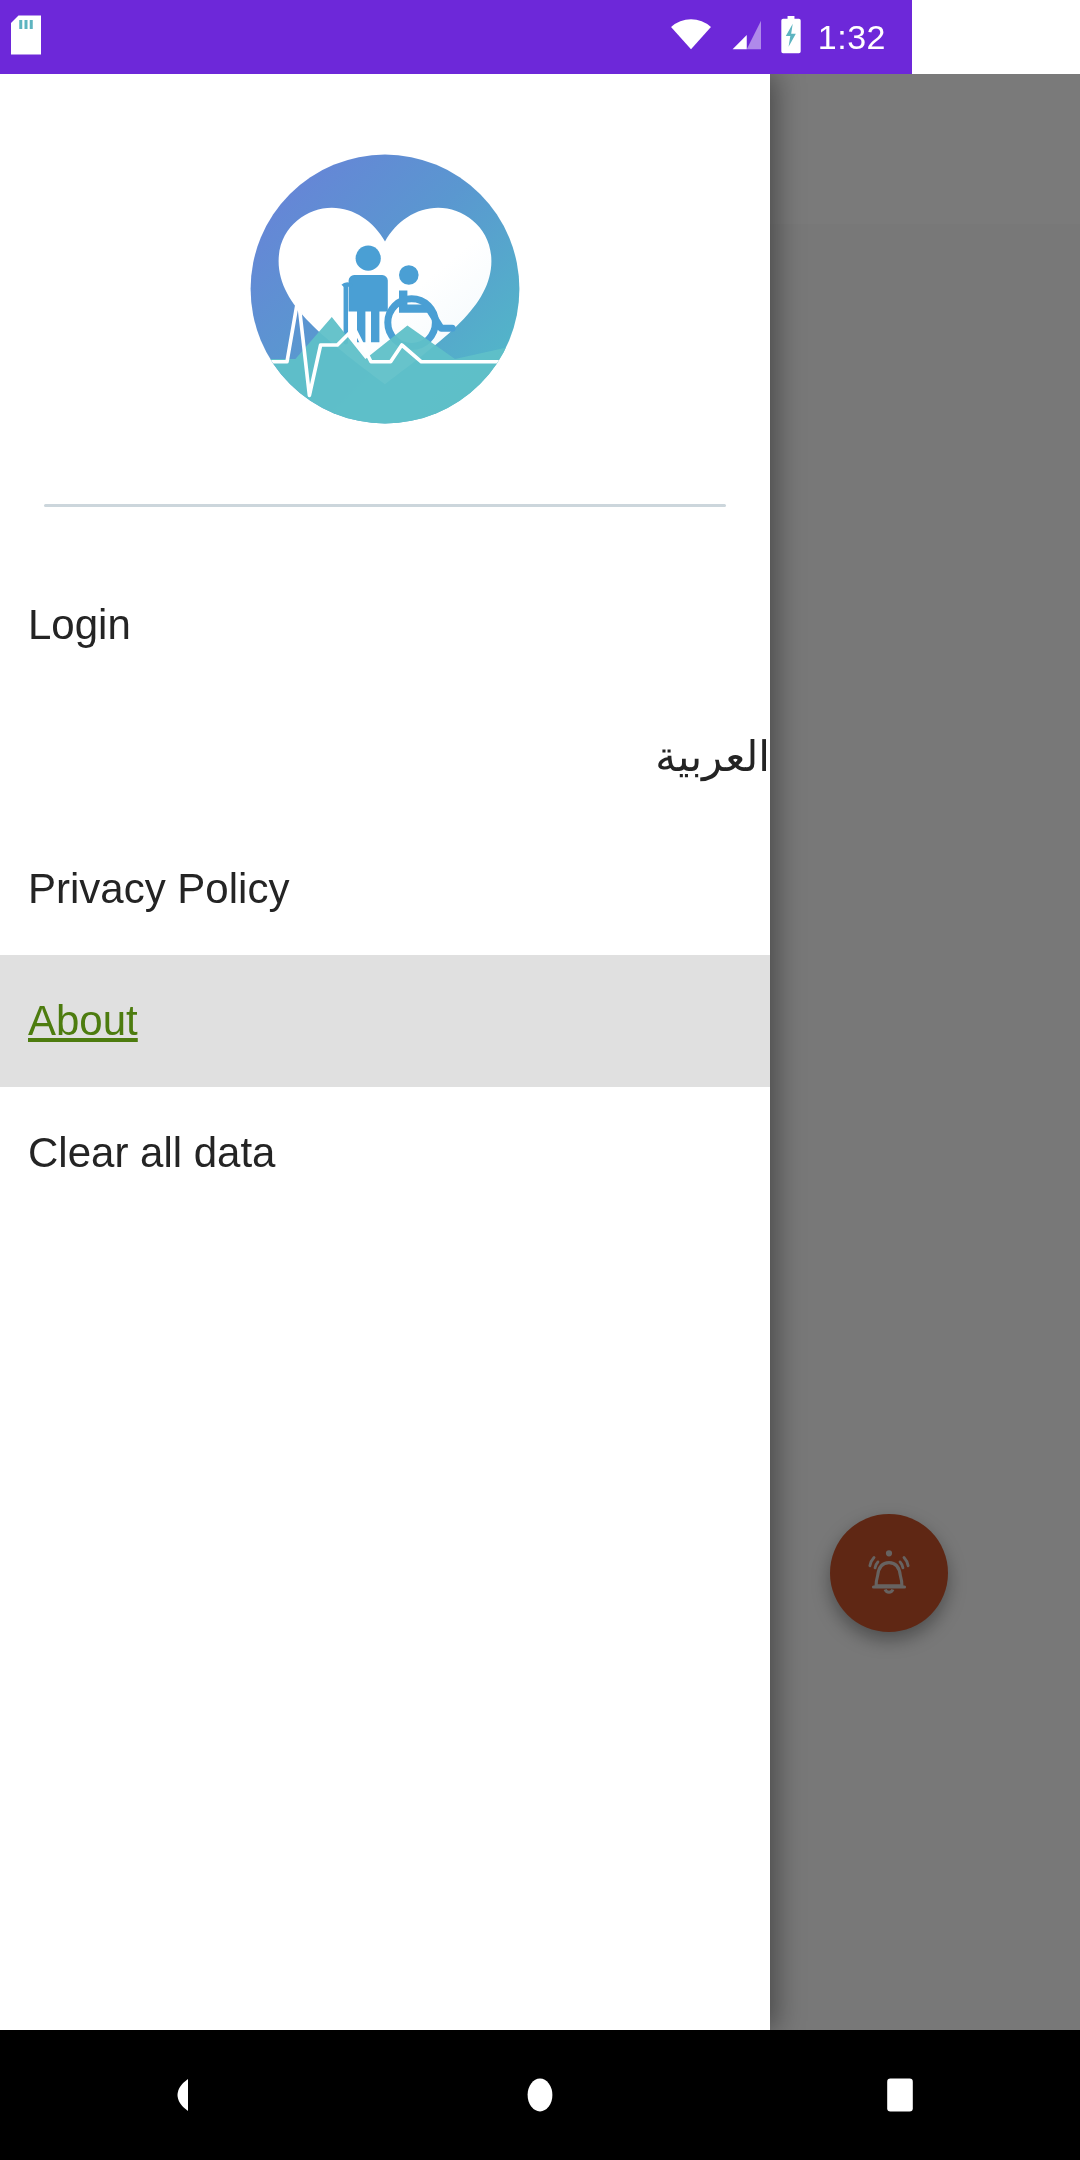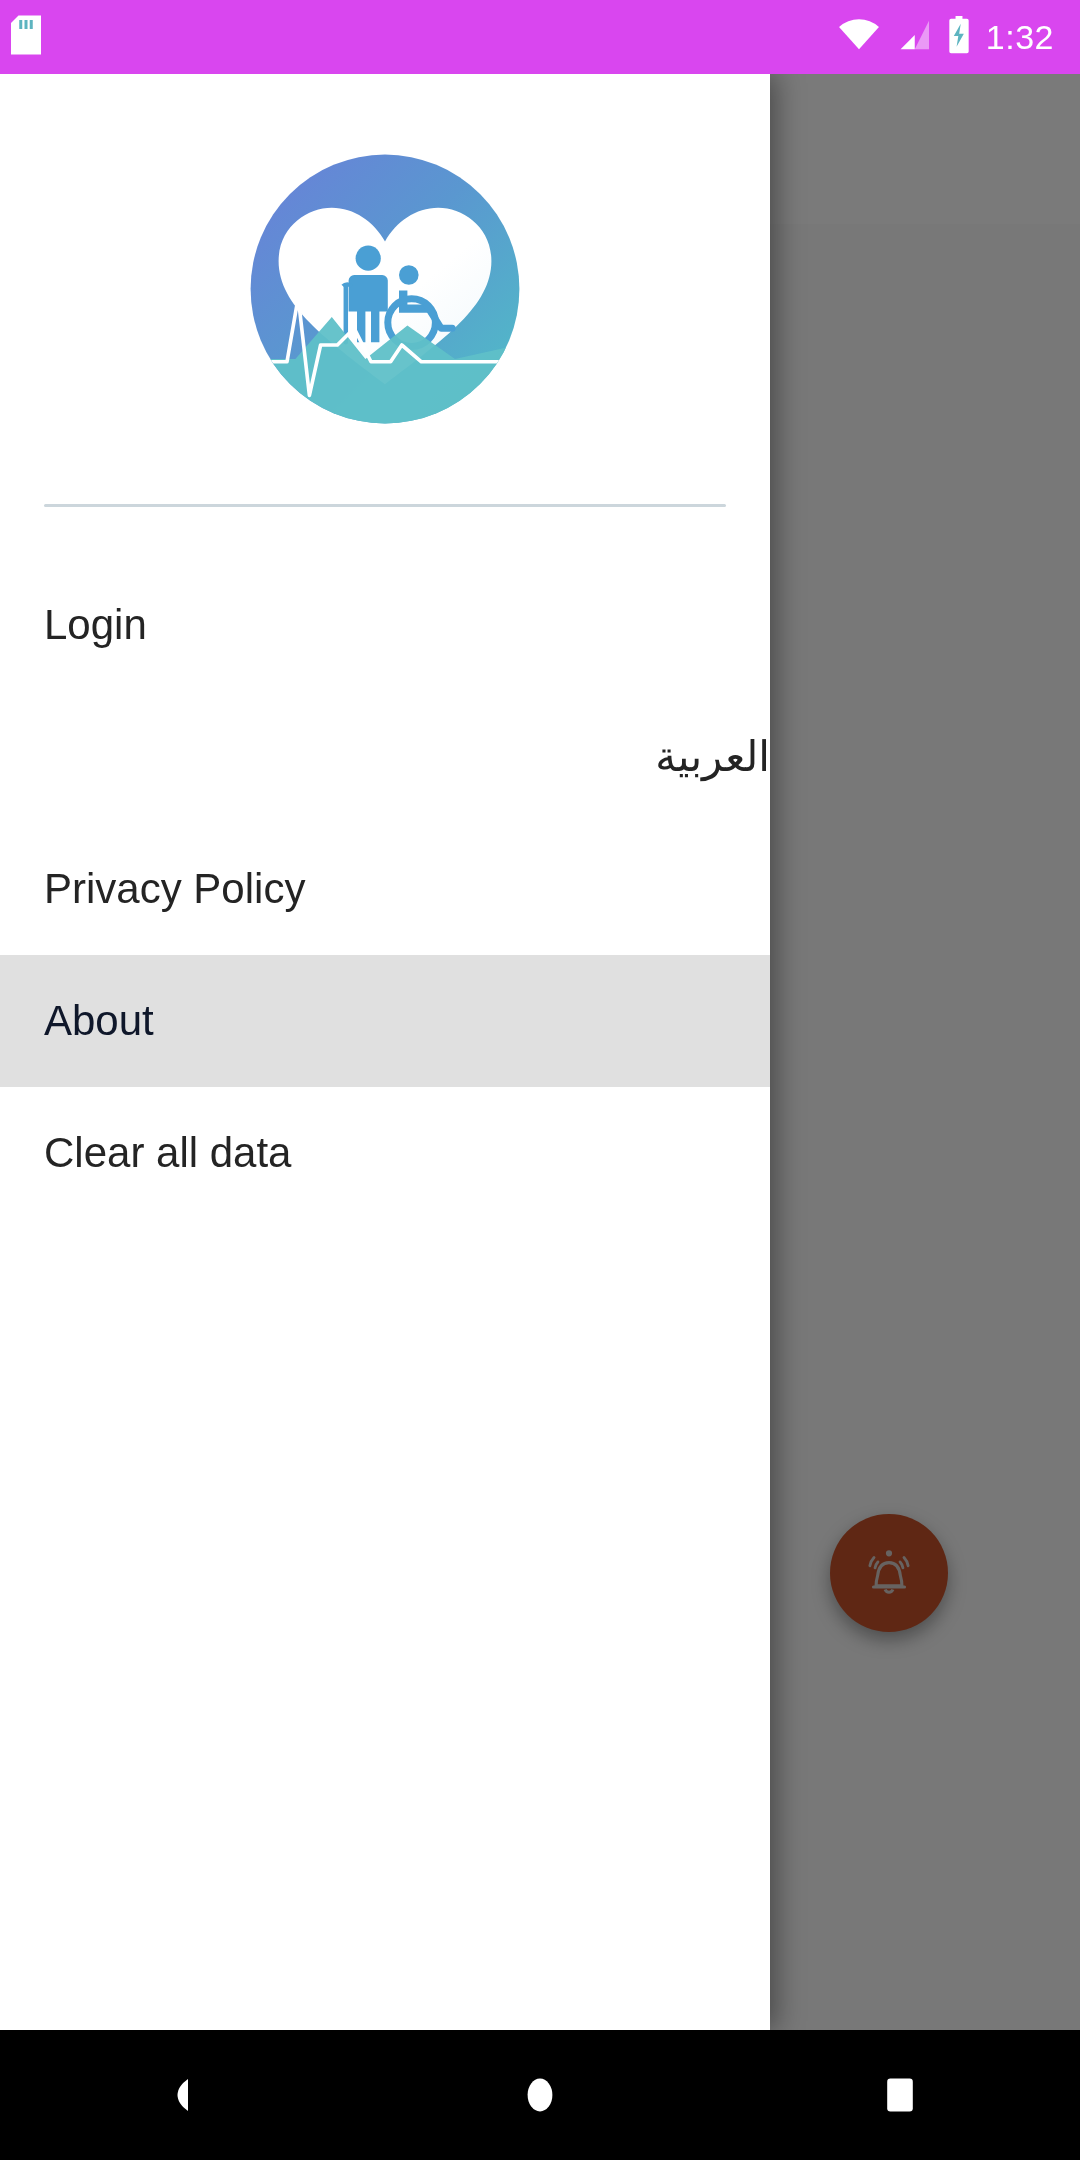--- a/index.html
+++ b/index.html
@@ -3,22 +3,22 @@
 <meta charset="utf-8">
 <style>
   * { margin:0; padding:0; box-sizing:border-box; }
   html,body { width:1080px; height:2160px; overflow:hidden; background:#000; }
   body { font-family:"Liberation Sans", sans-serif; }
 
   #screen { position:relative; width:1080px; height:2160px; overflow:hidden; background:#fff; }
 
   
   #statusbar {
-    position:absolute; left:0; top:0; width:1080px; height:74px;
-    background:#d946ef; z-index:60;
+    position:absolute; left:0; top:0; width:912px; height:74px;
+    background:#6d28d9; z-index:60;
     display:flex; align-items:center; justify-content:space-between;
     padding:0 26px 0 11px;
   }
   #sb-left { display:flex; align-items:center; gap:14px; }
   #sb-right { display:flex; align-items:center; gap:14px; }
   .sb-time { color:#fff; font-size:34px; letter-spacing:0.5px; font-family:"Liberation Sans", sans-serif; }
 
   
   #app-behind {
     position:absolute; left:0; top:74px; width:1080px; height:1956px;
@@ -64,28 +64,28 @@
   }
   #logo { width:280px; height:280px; display:block; }
 
   #drawer-divider {
     height:3px; background:#ccd6dc; margin:0 44px 0 44px; border-radius:2px;
   }
 
   #menu { padding-top:52px; }
   .menu-item {
     height:132px; display:flex; align-items:center;
-    padding-left:44px; background:transparent;
+    padding-left:28px; background:transparent;
   }
   .menu-item .menu-label {
     font-size:42px; color:#242424; font-weight:400; line-height:1;
     font-family:"Liberation Sans", sans-serif;
   }
   .menu-item.selected { background:#e0e0e0; }
-  .menu-item.selected .menu-label { color:#0f172a; }
+  .menu-item.selected .menu-label { color:#4d7c0f;text-decoration:underline; }
   .menu-item.rtl { direction:rtl; justify-content:flex-start; padding-left:59px; }
   .menu-item.rtl .menu-label { direction:rtl; unicode-bidi:bidi-override; }
 
   
   #navbar {
     position:absolute; left:0; top:2030px; width:1080px; height:130px;
     background:#000; z-index:70;
     display:flex; align-items:center; justify-content:space-around;
   }
   .nav-btn { width:150px; height:130px; display:flex; align-items:center; justify-content:center; }

